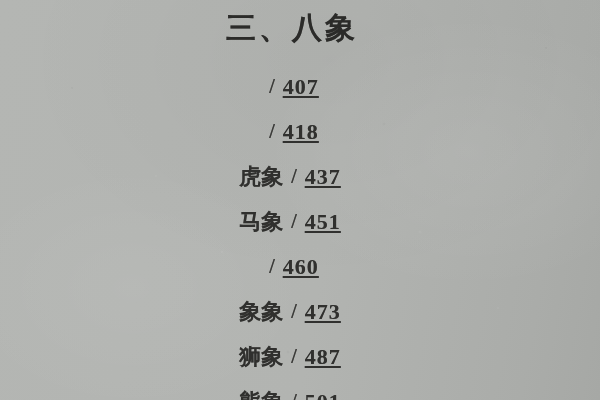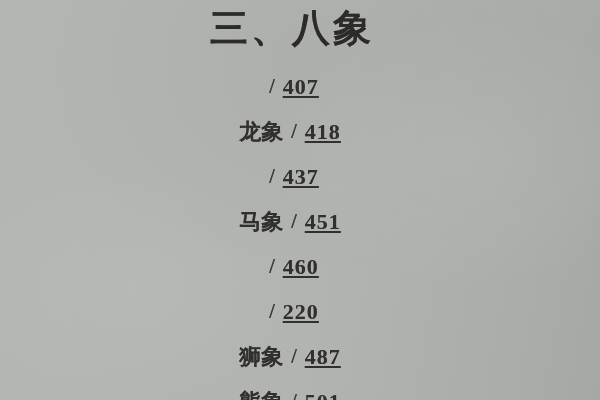--- a/index.html
+++ b/index.html
@@ -45,21 +45,21 @@
     position: relative;
     width: 100%;
     height: 100%;
     padding-top: 10px;
     text-align: center;
     color: #2e2e2c;
   }
 
   .heading {
     display: inline-block;
-    font-size: 38px;
+    font-size: 30px;
     font-weight: bold;
     line-height: 36px;
     letter-spacing: 3px;
     color: #2b2b29;
     text-shadow: 0 0 0.6px rgba(43,43,41,0.55);
     
     transform: translateX(-8px);
   }
 
   .toc {
@@ -99,44 +99,45 @@
     <div class="heading">三、八象</div>
 
     <div class="toc">
 
       <div class="toc-row">
         <span class="sep">/</span>
         <span class="num">407</span>
       </div>
 
       <div class="toc-row">
-        <span>龙象</span>
         <span class="sep">/</span>
         <span class="num">418</span>
       </div>
 
       <div class="toc-row">
+        <span>虎象</span>
         <span class="sep">/</span>
         <span class="num">437</span>
       </div>
 
       <div class="toc-row">
         <span>马象</span>
         <span class="sep">/</span>
         <span class="num">451</span>
       </div>
 
       <div class="toc-row">
         <span class="sep">/</span>
         <span class="num">460</span>
       </div>
 
       <div class="toc-row">
+        <span>象象</span>
         <span class="sep">/</span>
-        <span class="num">220</span>
+        <span class="num">473</span>
       </div>
 
       <div class="toc-row">
         <span>狮象</span>
         <span class="sep">/</span>
         <span class="num">487</span>
       </div>
 
       <div class="toc-row">
         <span>熊象</span>

